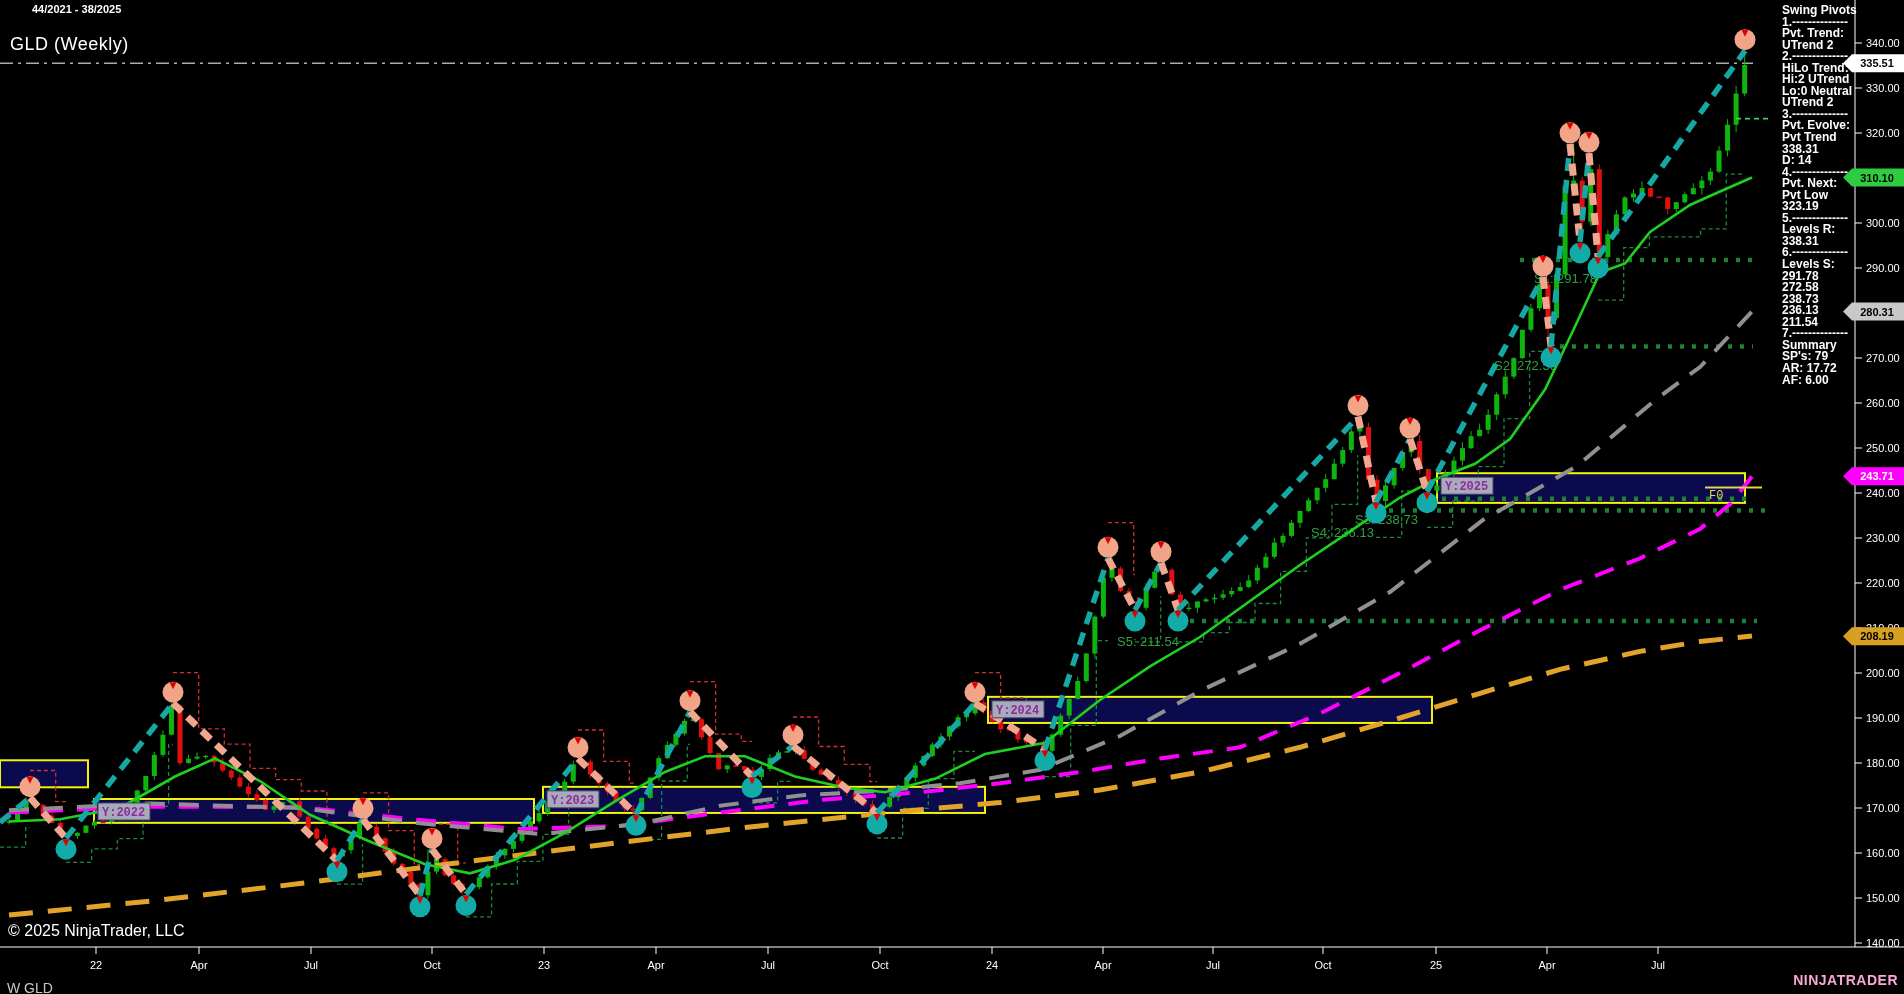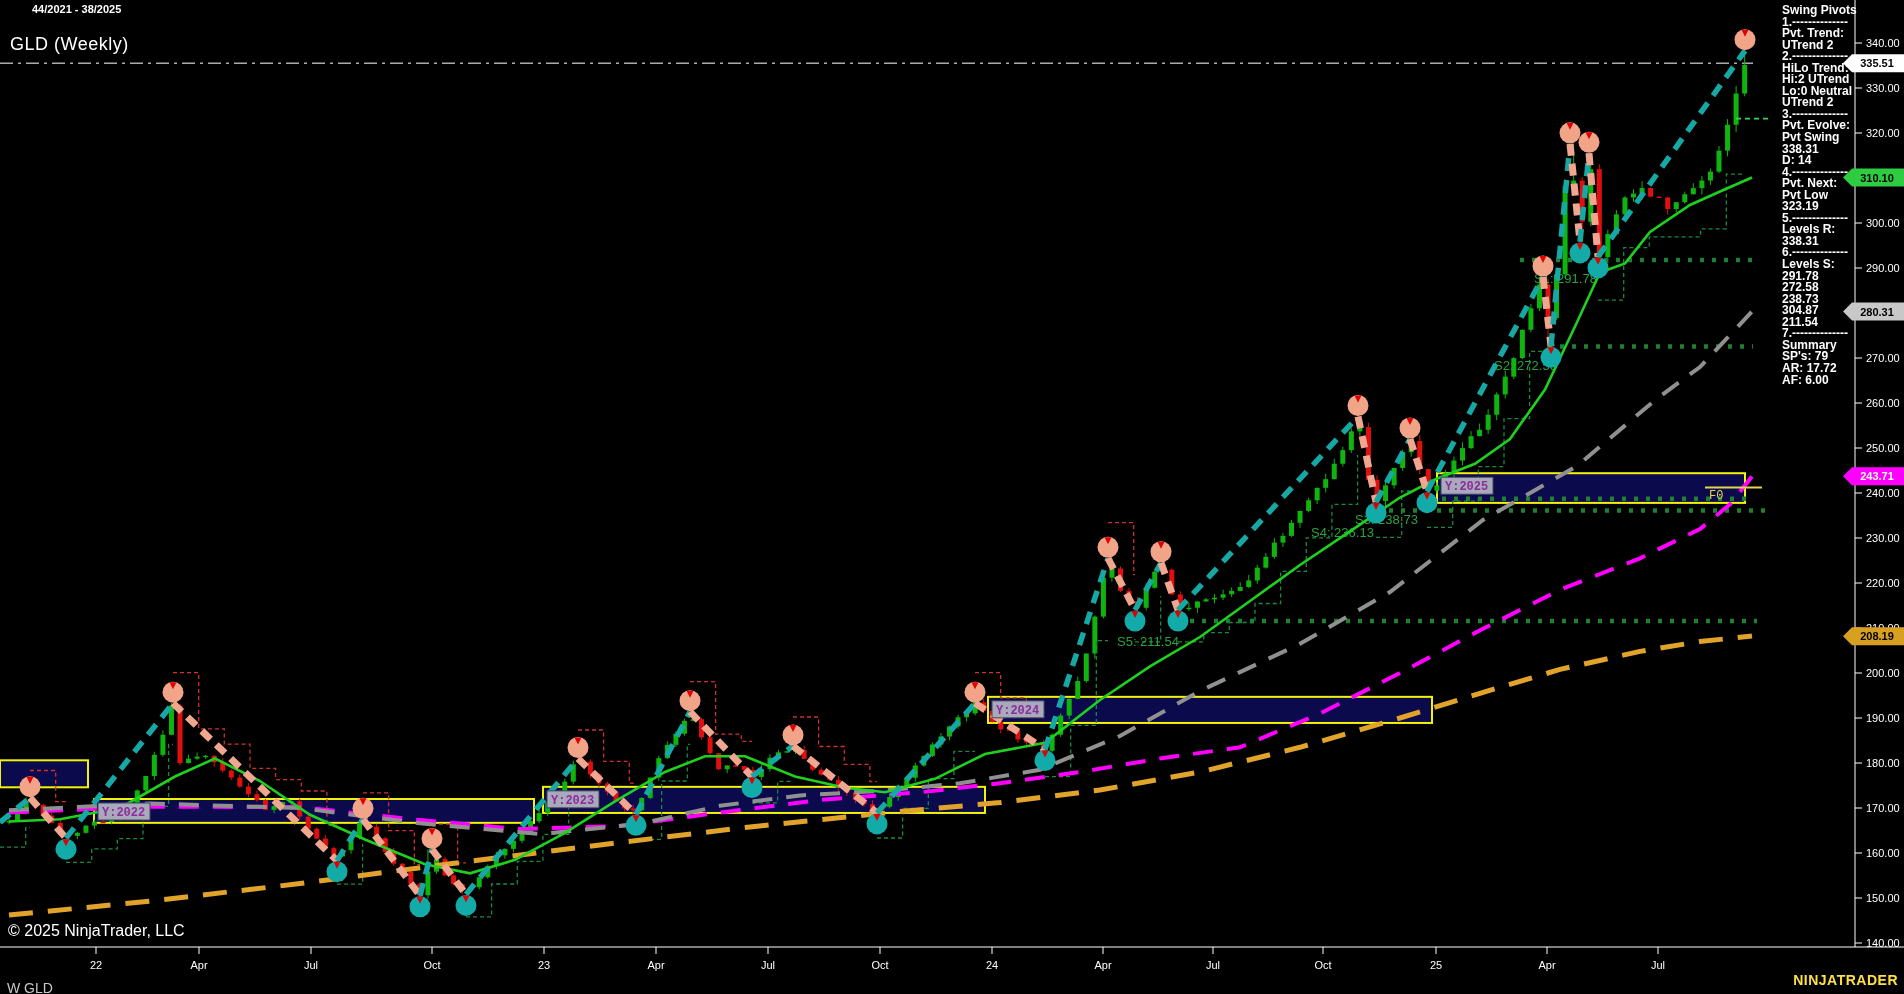--- a/index.html
+++ b/index.html
@@ -4,21 +4,21 @@
 <style>
   html,body{margin:0;padding:0;background:#000;}
   #stage{position:relative;width:1904px;height:994px;background:#000;overflow:hidden;
          font-family:"Liberation Sans",sans-serif;}
   #chart-svg{position:absolute;left:0;top:0;}
   .ovl{position:absolute;color:#fff;white-space:pre;}
   #range-label{left:8px;top:3px;font-size:11px;font-weight:bold;margin-left:24px;}
   #chart-title{left:10px;top:34px;font-size:18px;letter-spacing:.5px;}
   #copyright{left:8px;top:922px;font-size:16px;}
   #instrument{left:7px;top:980px;font-size:14px;color:#c8c8c8;}
-  #brand{right:6px;top:972px;font-size:14px;font-weight:bold;color:#fde047;letter-spacing:.5px;}
+  #brand{right:6px;top:972px;font-size:14px;font-weight:bold;color:#f9a8d4;letter-spacing:.5px;}
   #pivot-panel{position:absolute;left:1782px;top:5px;width:72px;}
   .panel-line{color:#fff;font-size:12px;font-weight:bold;line-height:11.55px;white-space:pre;}
 </style>
 </head>
 <body>
 
 <div id="stage">
   <svg id="chart-svg" width="1904" height="994">
       <rect x="0" y="760.3000000000001" width="88" height="27" fill="#0b0b52" fill-opacity="0.92" stroke="#f2f20a" stroke-width="2"></rect>
       <rect x="94" y="799" width="440" height="23.850000000000023" fill="#0b0b52" fill-opacity="0.92" stroke="#f2f20a" stroke-width="2"></rect>
@@ -666,36 +666,36 @@
       <div class="panel-line">1.--------------</div>
       <div class="panel-line">Pvt. Trend:</div>
       <div class="panel-line">UTrend 2</div>
       <div class="panel-line">2.--------------</div>
       <div class="panel-line">HiLo Trend:</div>
       <div class="panel-line">Hi:2 UTrend</div>
       <div class="panel-line">Lo:0 Neutral</div>
       <div class="panel-line">UTrend 2</div>
       <div class="panel-line">3.--------------</div>
       <div class="panel-line">Pvt. Evolve:</div>
-      <div class="panel-line">Pvt Swing</div>
+      <div class="panel-line">Pvt Trend</div>
       <div class="panel-line">338.31</div>
       <div class="panel-line">D: 14</div>
       <div class="panel-line">4.--------------</div>
       <div class="panel-line">Pvt. Next:</div>
       <div class="panel-line">Pvt Low</div>
       <div class="panel-line">323.19</div>
       <div class="panel-line">5.--------------</div>
       <div class="panel-line">Levels R:</div>
       <div class="panel-line">338.31</div>
       <div class="panel-line">6.--------------</div>
       <div class="panel-line">Levels S:</div>
       <div class="panel-line">291.78</div>
       <div class="panel-line">272.58</div>
       <div class="panel-line">238.73</div>
-      <div class="panel-line">304.87</div>
+      <div class="panel-line">236.13</div>
       <div class="panel-line">211.54</div>
       <div class="panel-line">7.--------------</div>
       <div class="panel-line">Summary</div>
       <div class="panel-line">SP's: 79</div>
       <div class="panel-line">AR: 17.72</div>
       <div class="panel-line">AF: 6.00</div>
     </div>
   <div id="copyright" class="ovl">© 2025 NinjaTrader, LLC</div>
   <div id="instrument" class="ovl">W GLD</div>
   <div id="brand" class="ovl">NINJATRADER</div>

